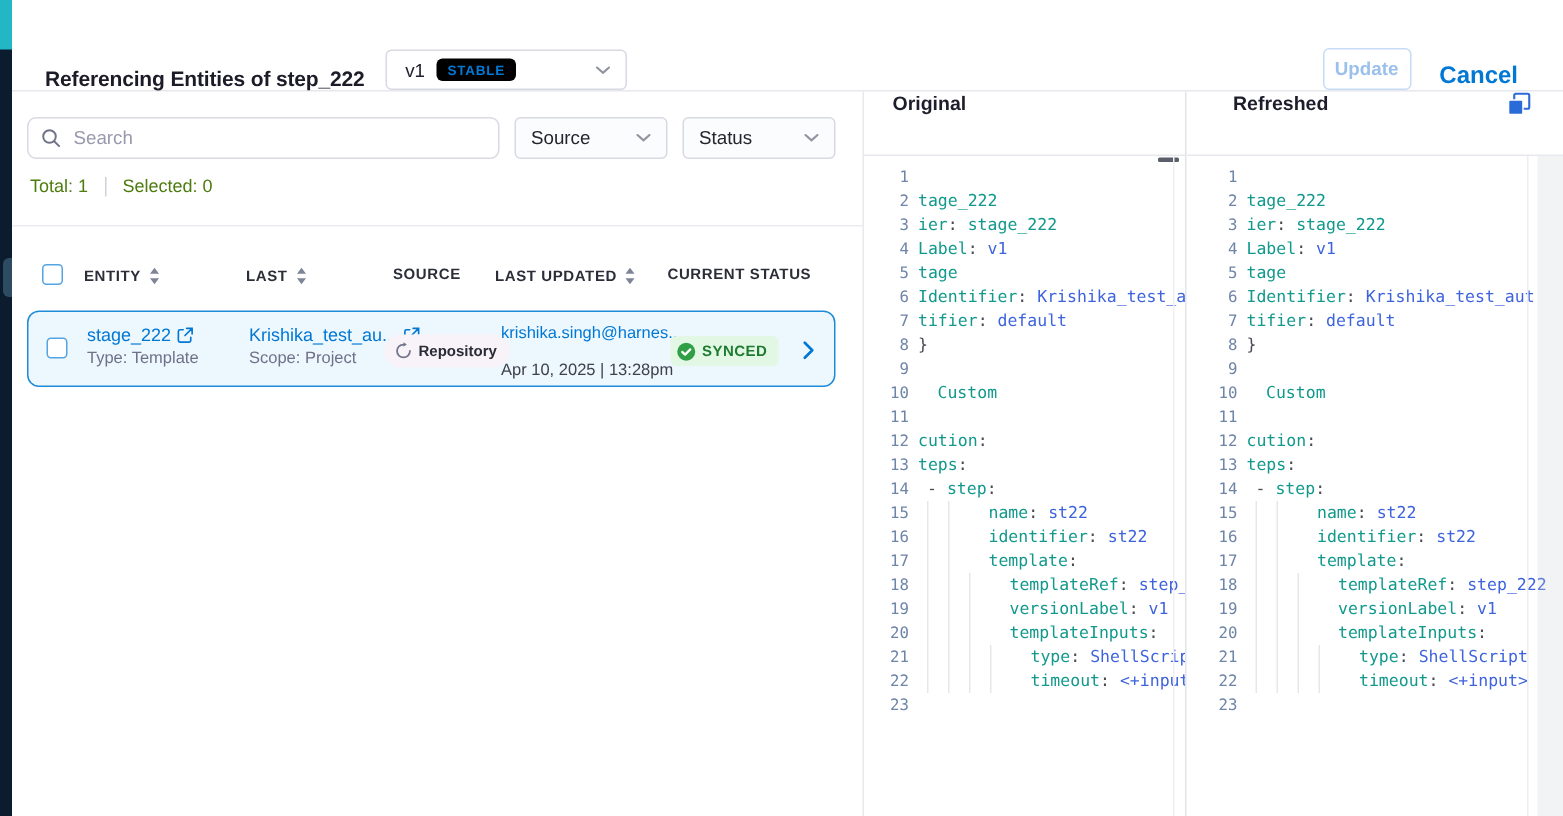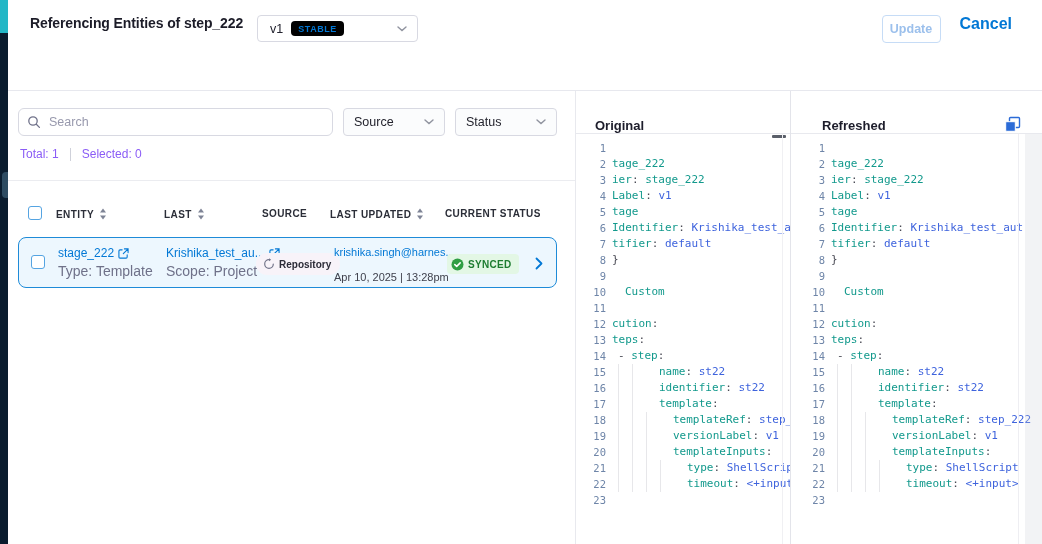--- a/index.html
+++ b/index.html
@@ -7,21 +7,21 @@
   .page{position:relative;width:1042px;height:544px;background:#fff;}
 
   
   .rail{position:absolute;left:0;top:0;width:8px;height:544px;background:#0a1c2e;}
   .rail-top{position:absolute;left:0;top:0;width:8px;height:33px;background:#23b7c6;}
   .rail-item{position:absolute;left:2px;top:172px;width:6px;height:26px;background:#3c6078;border-radius:4px 0 0 4px;opacity:.7;}
 
   .drawer{position:absolute;left:8px;top:0;width:1034px;height:544px;background:#fff;display:flex;flex-direction:column;}
 
   
-  .hdr{height:76px;flex:none;border-bottom:1px solid #e7e8ee;display:flex;align-items:flex-start;padding:0 24px 0 22px;box-sizing:border-box;margin-top:15px;}
+  .hdr{height:61px;flex:none;border-bottom:1px solid #e7e8ee;display:flex;align-items:flex-end;padding:0 24px 0 22px;box-sizing:border-box;}
   .title{font-size:14px;font-weight:bold;color:#1c1c28;letter-spacing:-.1px;white-space:nowrap;}
   .ver-select{margin-left:14px;width:161px;height:27px;border:1px solid #d8d9e2;border-radius:4px;display:flex;align-items:center;
     padding:0 10px 0 12px;box-sizing:border-box;gap:8px;cursor:pointer;background:#fff;}
   .ver-label{font-size:12.5px;color:#22222e;}
   .stable{background:#000000;color:#0278d5;font-size:9px;font-weight:bold;letter-spacing:.5px;padding:2.5px 7px;border-radius:4px;}
   .ver-chev{margin-left:auto;display:flex;}
   .spacer{flex:1;}
   .btn-update{min-width:59px;height:28px;border:1px solid #c6dcf6;border-radius:4px;background:#fff;color:#9cc0ec;
     font-size:12.5px;font-weight:bold;font-family:inherit;cursor:default;}
   .btn-cancel{margin-left:19px;margin-right:6px;color:#0278d5;font-size:16px;font-weight:bold;cursor:pointer;text-decoration:none;}
@@ -31,50 +31,50 @@
   
   .left{width:567px;flex:none;position:relative;}
   .filters{display:flex;align-items:center;gap:10px;padding:17px 0 0 10px;}
   .search{width:315px;height:28px;border:1px solid #d8d9e2;border-radius:6px;display:flex;align-items:center;gap:6px;
     padding:0 8px;box-sizing:border-box;background:#fff;}
   .search input{border:0;outline:0;flex:1;font-size:12.5px;color:#1c1c28;font-family:inherit;background:transparent;}
   .search input::placeholder{color:#9899ad;}
   .dd{width:102px;height:28px;border:1px solid #d8d9e2;border-radius:4px;display:flex;align-items:center;
     padding:0 10px;box-sizing:border-box;font-size:12.5px;color:#24242e;background:#fbfcfd;cursor:pointer;}
   .dd .dd-chev{margin-left:auto;display:flex;}
-  .counts{display:flex;align-items:center;gap:11px;padding:11px 0 0 12px;font-size:12px;color:#8b5cf6;}
+  .counts{display:flex;align-items:center;gap:11px;padding:11px 0 0 12px;font-size:12px;color:#4d7c0f;}
   .counts .sep{width:1px;height:13px;background:#cfd1da;}
   .hline{position:absolute;left:0;top:89px;width:567px;height:1px;background:#ebecf0;}
 
   .thead{position:absolute;left:0;top:104px;width:567px;height:40px;}
   .cbx{width:14px;height:14px;border:1.5px solid #55a4e2;border-radius:3px;background:#fff;box-sizing:border-box;cursor:pointer;}
   .th-cbx{position:absolute;left:20px;top:11px;}
   .th{position:absolute;top:13px;display:flex;align-items:center;gap:5px;font-size:10px;font-weight:bold;
     color:#2b2e38;letter-spacing:.4px;cursor:pointer;white-space:nowrap;}
 
   .row{position:absolute;left:10px;top:146px;width:539px;height:51px;background:#edf7fe;border:1px solid #1e8bd8;
     border-radius:8px;box-sizing:border-box;cursor:pointer;}
   .r-cbx{position:absolute;left:12px;top:17px;}
   .cell{position:absolute;top:8px;}
   .link-line{display:flex;align-items:center;gap:4px;font-size:12px;color:#0278d5;white-space:nowrap;}
-  .sub{font-size:14px;color:#6f7189;margin-top:3px;white-space:nowrap;}
+  .sub{font-size:11px;color:#6f7189;margin-top:3px;white-space:nowrap;}
   .pill{position:absolute;left:237px;top:15px;height:22px;background:#f8f3f9;border-radius:11px;display:flex;align-items:center;
     gap:4px;padding:0 9px 0 7px;font-size:10px;font-weight:bold;color:#2c2c38;white-space:nowrap;}
   .upd-email{font-size:11px;color:#0278d5;white-space:nowrap;}
   .upd-date{font-size:11px;color:#3f414d;margin-top:13px;white-space:nowrap;}
   .badge-synced{position:absolute;left:428px;top:16px;height:20px;background:#e3f7e5;color:#1d7c30;font-size:10px;
     font-weight:bold;letter-spacing:.3px;border-radius:4px;display:flex;align-items:center;gap:4px;padding:0 8px 0 4px;}
   .r-chev{position:absolute;left:516px;top:19px;display:flex;}
 
   
   .right{flex:1;display:flex;min-width:0;border-left:1px solid #e8e9ee;position:relative;}
   .panel{position:relative;overflow:hidden;}
   .panel-a{width:214px;flex:none;border-right:1px solid #e3e4ea;}
   .panel-b{flex:1;min-width:0;}
-  .p-hdr{height:43px;display:flex;align-items:flex-end;font-size:13px;font-weight:bold;color:#1d1d2b;
+  .p-hdr{height:43px;display:flex;align-items:flex-start;font-size:13px;font-weight:bold;color:#1d1d2b;
     border-bottom:1px solid #e8e9ee;padding-left:19px;box-sizing:border-box;}
   .panel-b .p-hdr{padding-left:31px;padding-right:21px;}
   .copy-btn{margin-left:auto;display:flex;cursor:pointer;}
 
   .code{padding-top:6px;font-family:"DejaVu Sans Mono",monospace;font-size:11px;line-height:16px;}
   .cl{display:flex;height:16px;}
   .ln{flex:none;width:30px;text-align:right;color:#6e85a8;margin-right:6px;font-size:10.5px;}
   .panel-b .ln{width:34px;}
   .lb{flex:1;overflow:hidden;white-space:pre;}
   .ig{display:inline-block;width:13px;height:16px;border-left:1px solid #e7e7ea;vertical-align:top;}

